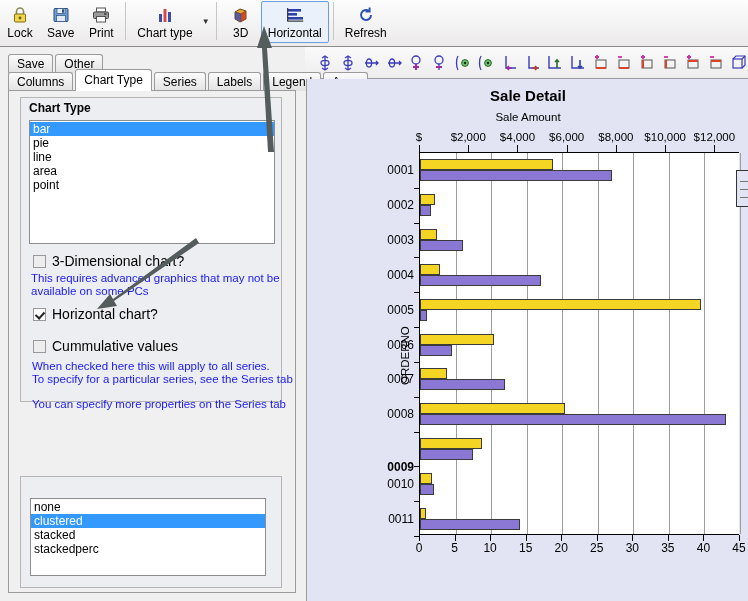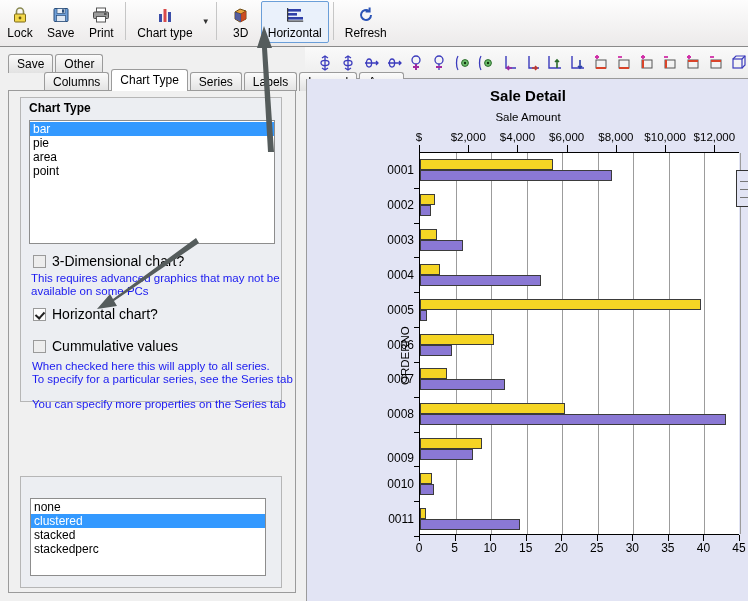--- a/index.html
+++ b/index.html
@@ -42,21 +42,21 @@
     overflow:hidden;
   }
   .grip{width:5px;height:22px;margin-right:5px;
     background:repeating-linear-gradient(#9b9bb5 0 1px,transparent 1px 3px);}
   .mini{width:22px;height:22px;margin-right:1px;flex:0 0 auto;}
 
   
   .leftpane{position:absolute;left:0;top:47px;width:305px;height:554px;background:#f0f0f0;}
   .tabrow{position:absolute;left:8px;height:20px;display:flex;align-items:flex-end;}
   .tabrow.r1{top:6px;}
-  .tabrow.r2{top:24px;margin-left:36px;}
+  .tabrow.r2{top:24px;}
   .tab{
     height:19px;line-height:18px;padding:0 8px;margin-right:2px;box-sizing:border-box;
     background:linear-gradient(#fbfbfb,#e2e2e2);
     border:1px solid #9b9b9b;border-bottom:none;
     border-radius:3px 3px 0 0;font-size:12px;color:#000;white-space:nowrap;
   }
   .tab.active{background:#fff;font-weight:normal;height:22px;line-height:21px;position:relative;z-index:3;}
   .tabbody{
     position:absolute;left:8px;top:43px;width:288px;height:503px;
     background:#f0f0f0;border:1px solid #9b9b9b;box-sizing:border-box;
@@ -393,20 +393,21 @@
       <div class="tab">Axes</div>
     </div>
 
     <div class="tabbody">
 
       <div class="group" style="left:11px;top:6px;width:262px;height:305px;">
         <div class="gtitle">Chart  Type</div>
         <div class="listbox" style="left:8px;top:22px;width:246px;height:124px;">
           <div class="lb-item sel">bar</div>
           <div class="lb-item">pie</div>
+          <div class="lb-item">line</div>
           <div class="lb-item">area</div>
           <div class="lb-item">point</div>
         </div>
 
         <div class="chk-row" style="left:12px;top:155px;">
           <span class="chkbox off"></span>
           <span class="chk-label">3-Dimensional chart?</span>
         </div>
         <div class="hint" style="left:10px;top:174px;">This requires advanced graphics that may not be</div>
         <div class="hint" style="left:10px;top:187px;">available on some PCs</div>
@@ -517,21 +518,21 @@
         <div class="bar s0" style="left: 0px; width: 73.8462px; top: 180.5px;"></div>
         <div class="bar s1" style="left: 0px; width: 32px; top: 191.5px;"></div>
         <div class="cat" style="top: 226.318px;">0007</div>
         <div class="cattick" style="top: 243.727px;"></div>
         <div class="bar s0" style="left: 0px; width: 27.0769px; top: 215.318px;"></div>
         <div class="bar s1" style="left: 0px; width: 85.3333px; top: 226.318px;"></div>
         <div class="cat" style="top: 261.136px;">0008</div>
         <div class="cattick" style="top: 278.545px;"></div>
         <div class="bar s0" style="left: 0px; width: 145.231px; top: 250.136px;"></div>
         <div class="bar s1" style="left: 0px; width: 305.778px; top: 261.136px;"></div>
-        <div class="cat" style="top: 305px;">0009</div>
+        <div class="cat" style="top: 314px; font-weight: bold;">0009</div>
         <div class="cattick" style="top: 313.364px;"></div>
         <div class="bar s0" style="left: 0px; width: 61.5385px; top: 284.955px;"></div>
         <div class="bar s1" style="left: 0px; width: 53.3333px; top: 295.955px;"></div>
         <div class="cat" style="top: 330.773px;">0010</div>
         <div class="cattick" style="top: 348.182px;"></div>
         <div class="bar s0" style="left: 0px; width: 12.3077px; top: 319.773px;"></div>
         <div class="bar s1" style="left: 0px; width: 14.2222px; top: 330.773px;"></div>
         <div class="cat" style="top: 365.591px;">0011</div>
         <div class="cattick" style="top: 383px;"></div>
         <div class="bar s0" style="left: 0px; width: 6.15385px; top: 354.591px;"></div>

